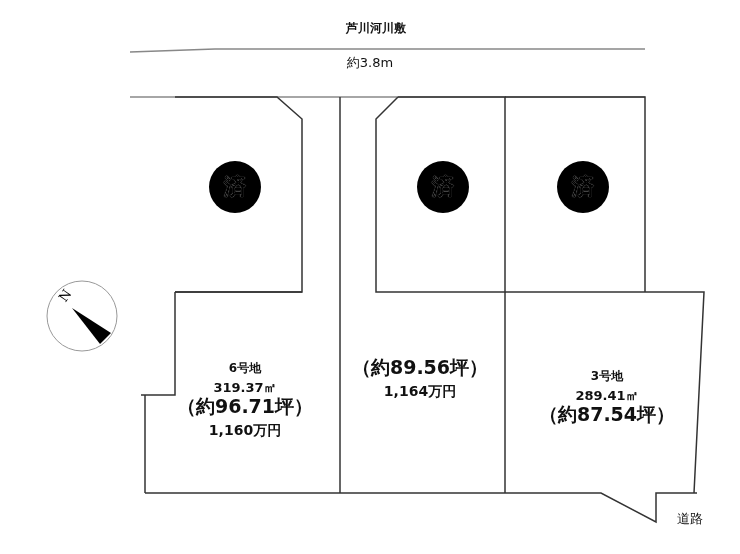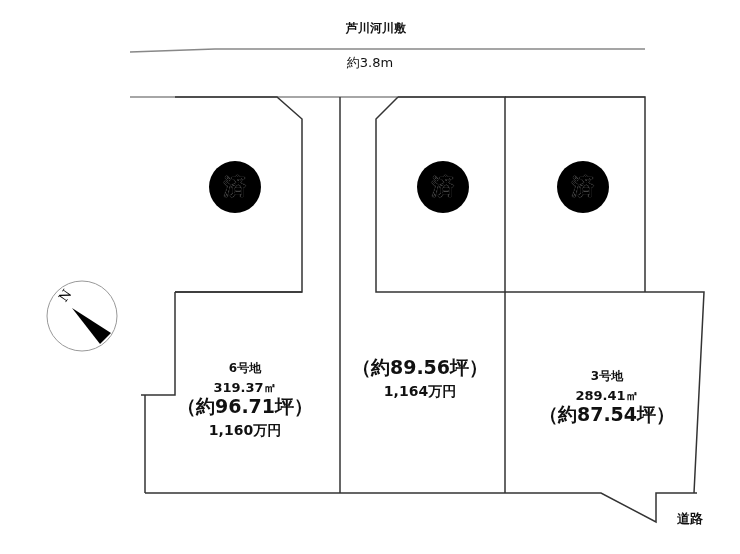--- a/index.html
+++ b/index.html
@@ -3,21 +3,21 @@
 <meta charset="utf-8">
 <style>
   html, body { margin:0; padding:0; background:#ffffff; }
   body { width:740px; height:554px; position:relative; overflow:hidden;
          font-family: "DejaVu Sans", "Liberation Sans", sans-serif; color:#111; }
   svg.plan { position:absolute; left:0; top:0; }
   .lbl { position:absolute; text-align:center; white-space:nowrap; font-weight:bold; color:#111; }
   .river { left:306px; top:20px; width:140px; font-size:12px; }
   .road-w { left:300px; top:55px; width:140px; font-size:14px; line-height:16px; }
   .road-w .sub { font-weight:normal; font-size:13px; }
-  .road-br { left:668px; top:510px; width:44px; font-size:13px; font-weight:bold; }
+  .road-br { left:668px; top:510px; width:44px; font-size:13px; font-weight:normal; }
   .lot-info { position:absolute; text-align:center; font-weight:bold; color:#111; width:160px; }
   .lot-info .no { font-size:12px; line-height:20px; }
   .lot-info .area { font-size:13px; line-height:19px; }
   .lot-info .tsubo { font-size:19px; line-height:19px; }
   .lot-info .price { font-size:14px; line-height:20px; margin-top:4px; }
   .sold { position:absolute; width:52px; height:52px; border-radius:50%; background:#000;
           color:#fff; font-size:22px; font-weight:bold; display:flex; align-items:center; justify-content:center;
           -webkit-text-stroke:0.6px #000; text-shadow:0 0 1px #fff; }
 </style>
 </head>

